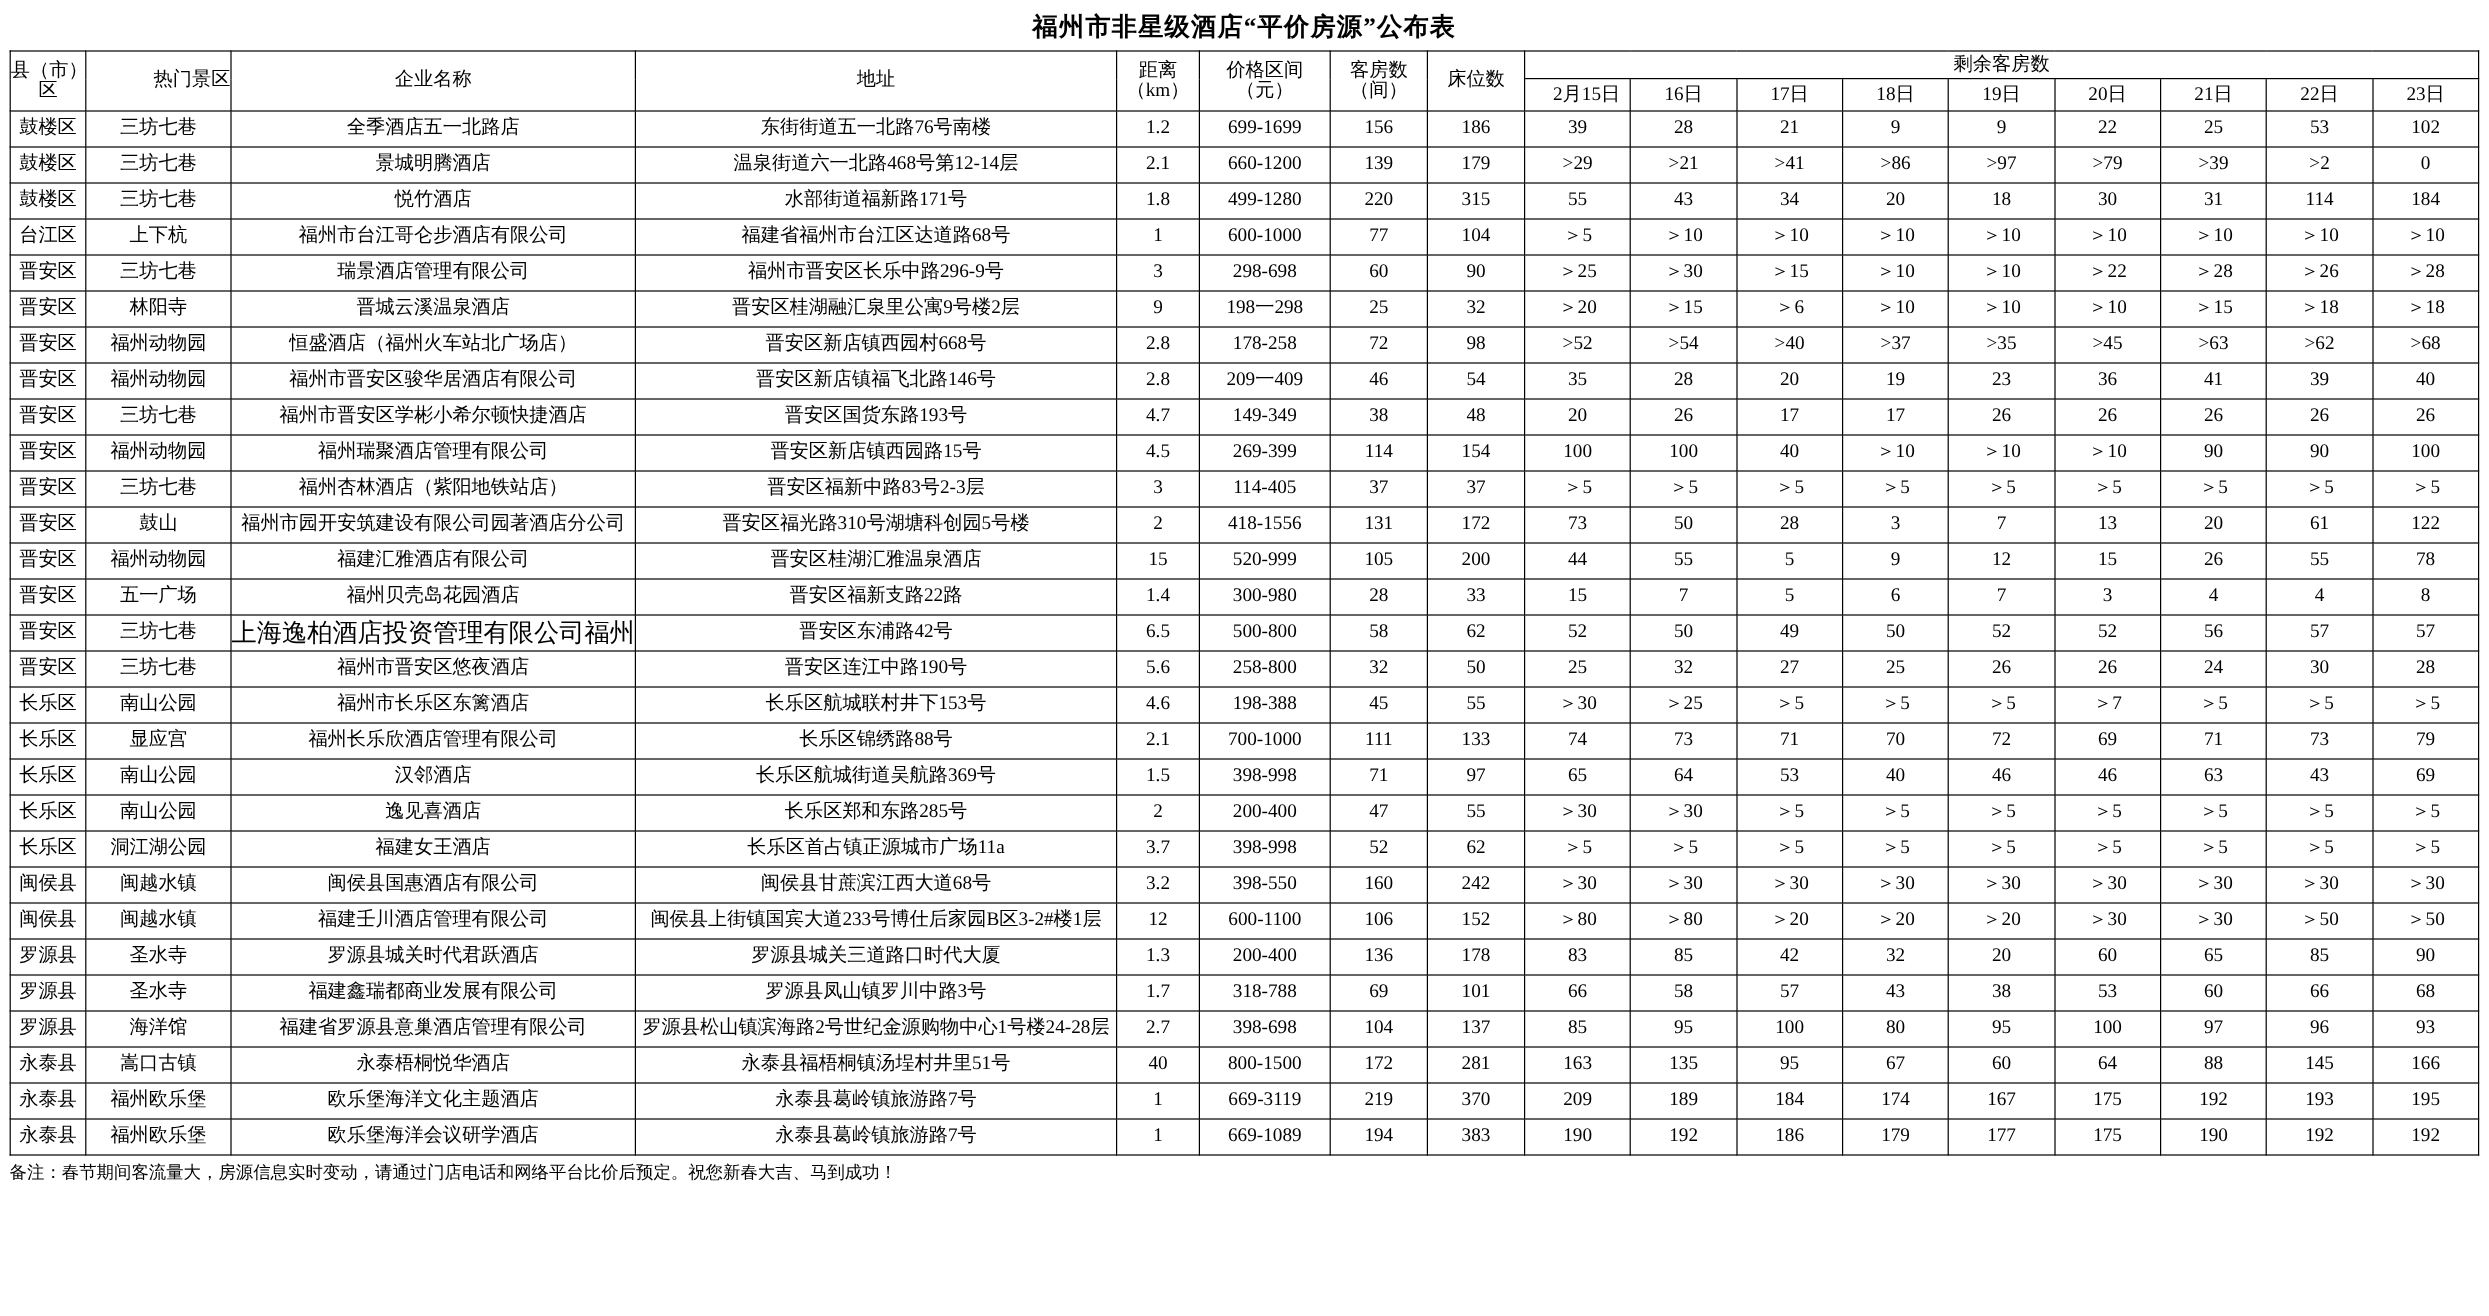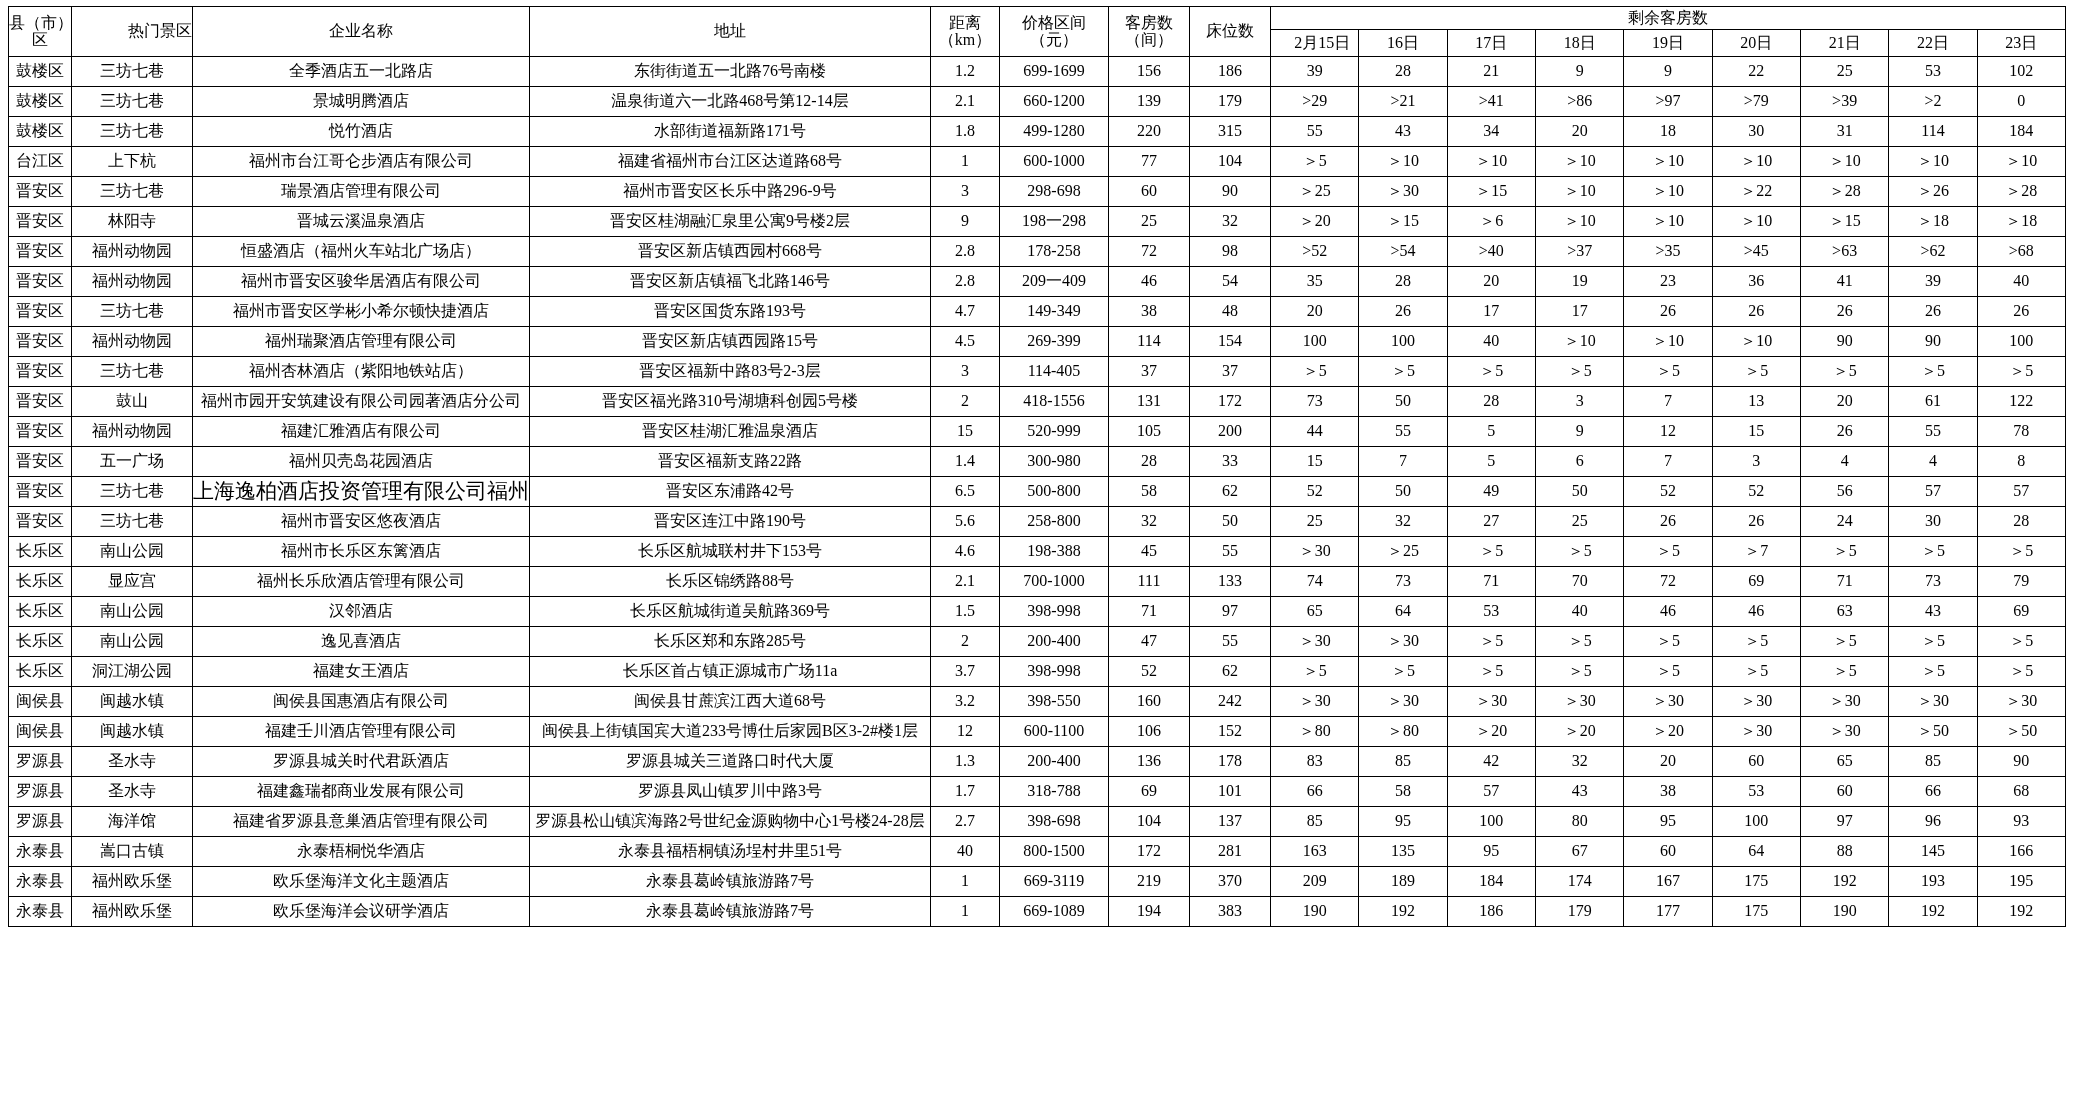--- a/index.html
+++ b/index.html
@@ -78,20 +78,21 @@
     font-size: 14.5px;
     font-family: "Liberation Sans", sans-serif;
     letter-spacing: 0px;
   }
 </style>
 </head>
 <body>
 
 <div class="page">
 
+  <div class="doc-title">福州市非星级酒店“平价房源”公布表</div>
 
   <table class="main">
     <thead>
       <tr>
         <th rowspan="2" class="twoline" style="width:62px;">
           <span>县（市）</span>
           <span>区</span>
         </th>
         <th rowspan="2" style="width:120px;text-align:right;">热门景区</th>
         <th rowspan="2" style="width:336px;">企业名称</th>
@@ -671,14 +672,15 @@
           <td class="c-day">179</td>
           <td class="c-day">177</td>
           <td class="c-day">175</td>
           <td class="c-day">190</td>
           <td class="c-day">192</td>
           <td class="c-day">192</td>
         </tr>
       </tbody>
   </table>
 
+  <div class="note">备注：春节期间客流量大，房源信息实时变动，请通过门店电话和网络平台比价后预定。祝您新春大吉、马到成功！</div>
 
 </div>
 
 </body></html>

